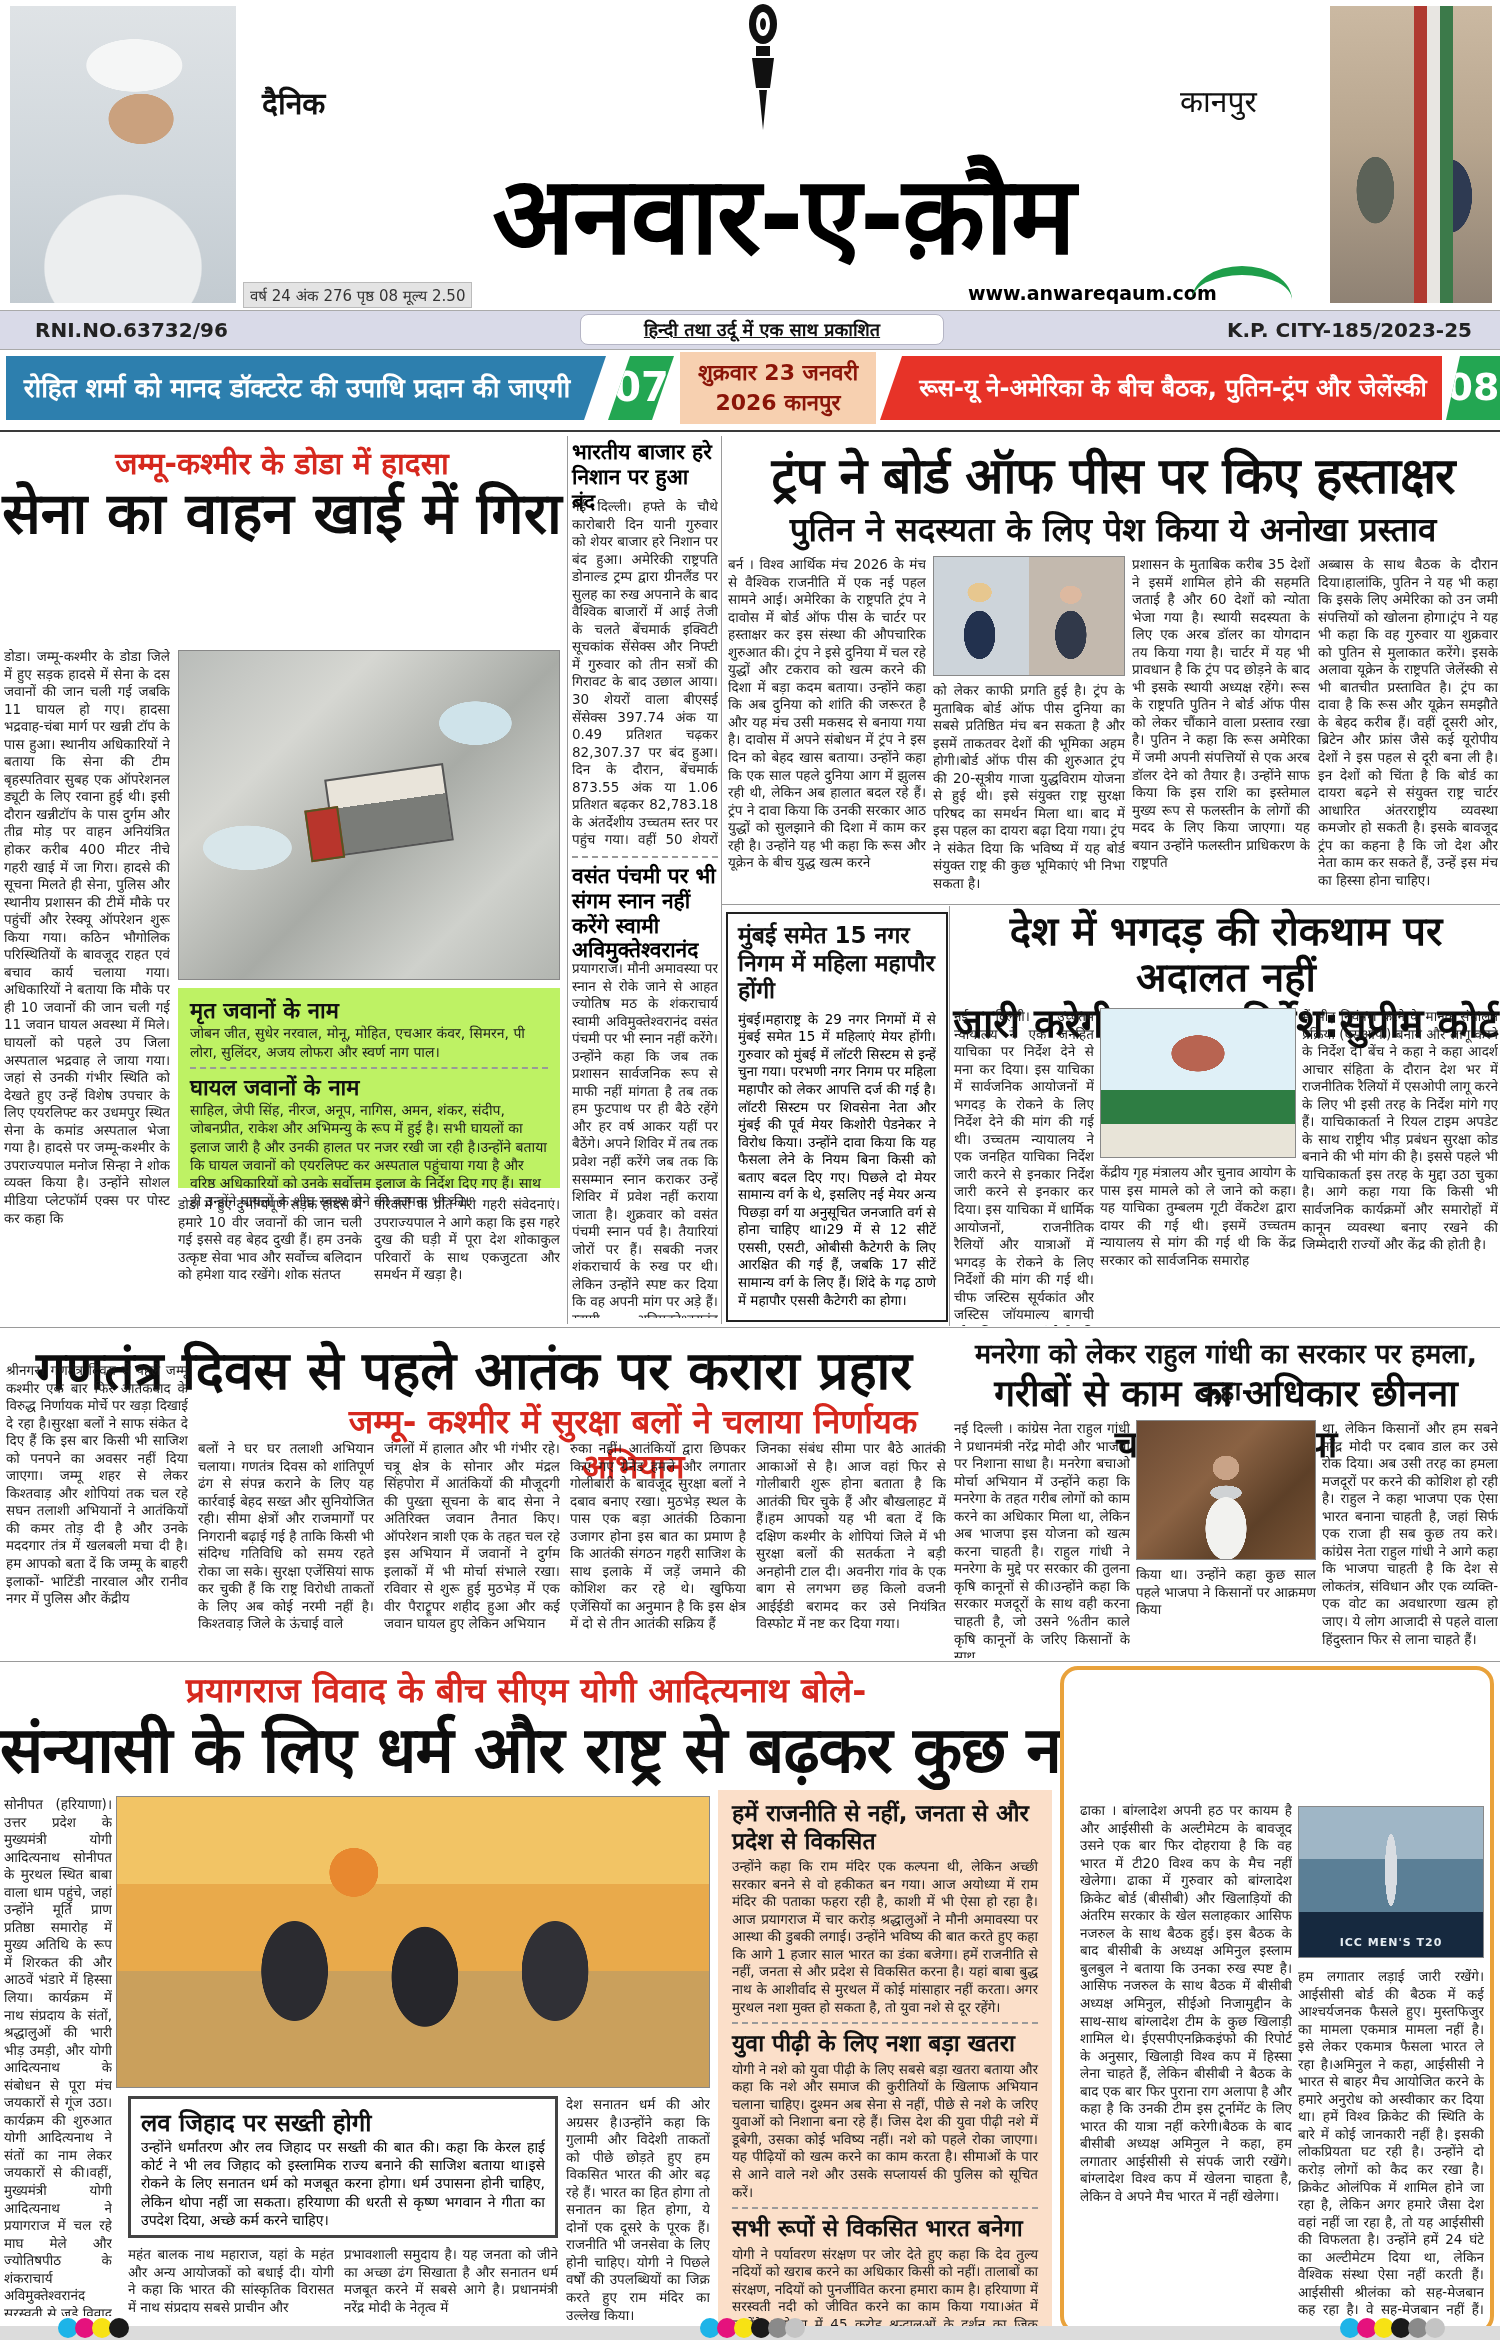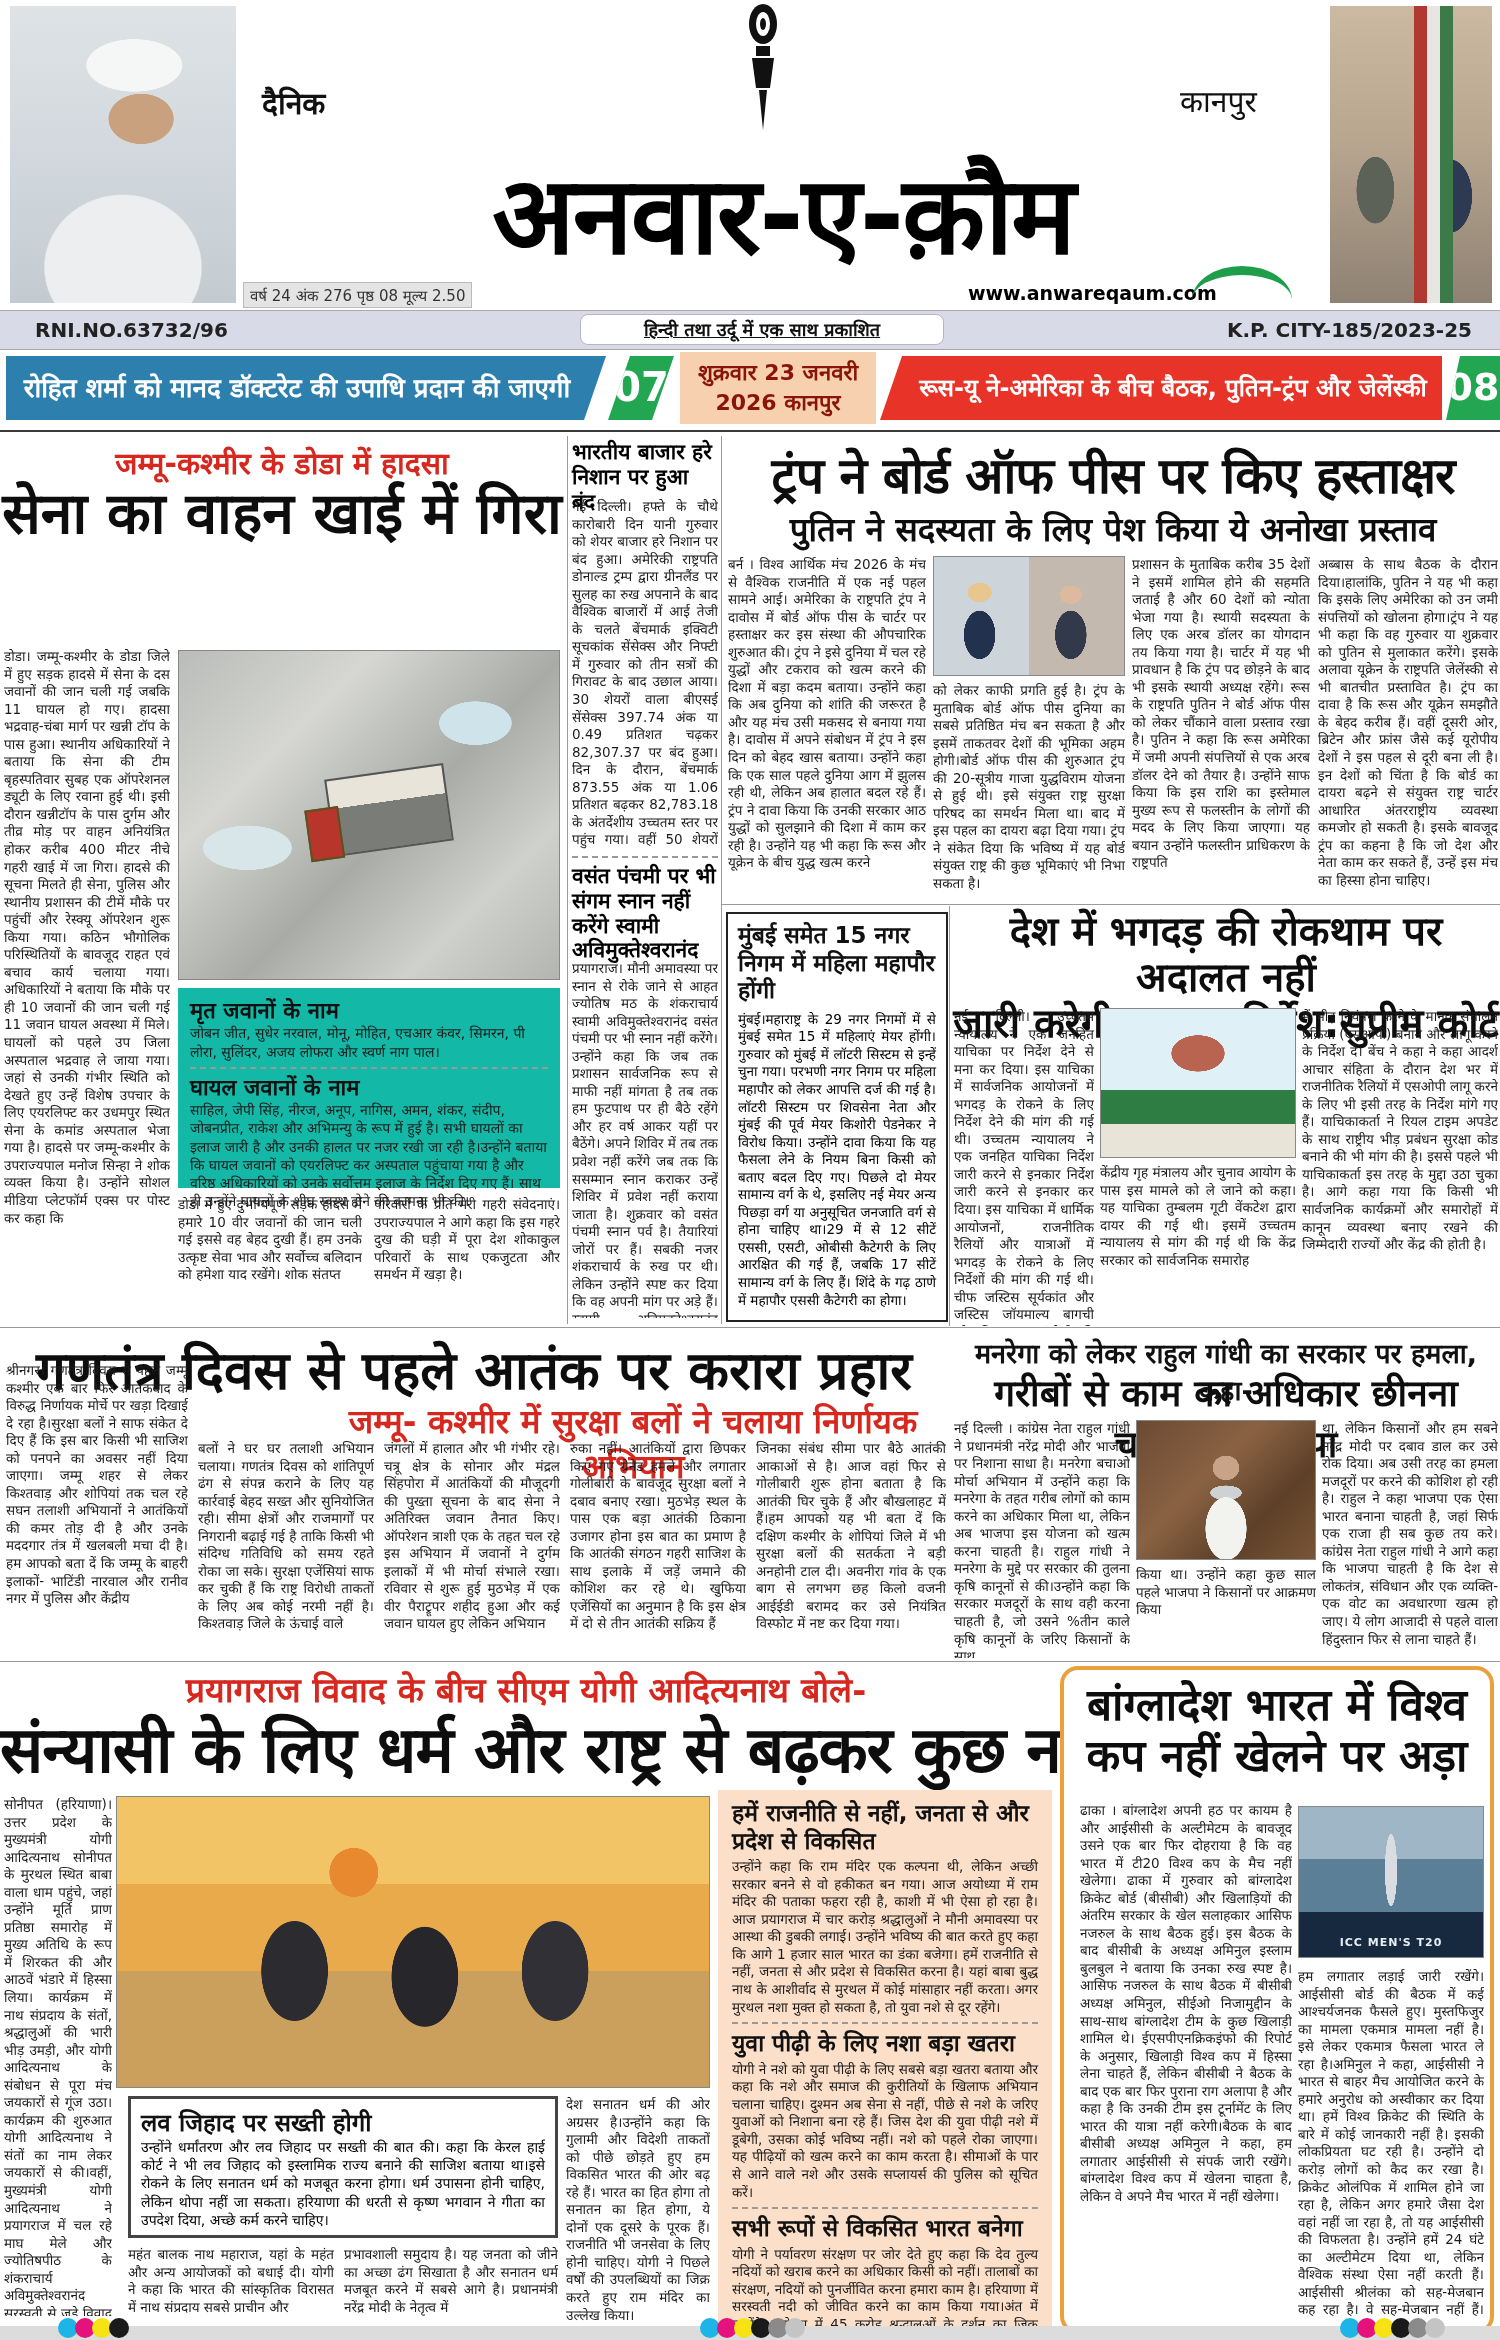--- a/index.html
+++ b/index.html
@@ -56,21 +56,21 @@
   #doda-kicker { left:20px; top:442px; width:524px; font-size:30px; font-weight:700; }
   #doda-h1 { left:0; top:482px; width:564px; font-size:57px; font-weight:700; line-height:1.12; }
   #doda-col-intro { left:4px; top:648px; width:166px; height:660px; }
   #crash-photo { left:178px; top:650px; width:382px; height:330px; border:1px solid #888;
     background:
       radial-gradient(60px 36px at 78% 22%, #cfe3ea 0 60%, rgba(0,0,0,0) 61%),
       radial-gradient(80px 40px at 18% 60%, #d8e6ea 0 55%, rgba(0,0,0,0) 56%),
       linear-gradient(135deg,#b9bcb9 0%,#d6d7d2 28%,#a8aba6 55%,#cfd1cc 78%,#b2b5b0 100%); }
   .truck { position:absolute; left:150px; top:120px; width:120px; height:78px; background:linear-gradient(180deg,#e9e4da 0 38%, #7a7c78 38% 100%); border:2px solid #555; transform:rotate(-8deg); }
   .truck-cab { position:absolute; left:-26px; top:26px; width:34px; height:52px; background:#b8352c; border:2px solid #552; }
-  #doda-names-box { left:178px; top:988px; width:382px; height:200px; background:#14b8a6; padding:10px 12px; }
+  #doda-names-box { left:178px; top:988px; width:382px; height:200px; background:#bef264; padding:10px 12px; }
   .names-title { font-size:22px; font-weight:700; color:#111; line-height:1.2; }
   .names-body { font-size:14px; line-height:1.3; color:#1c1c1c; }
   .dash-div { border-top:2px dashed #999; margin:6px 0; }
   #doda-tail1 { left:178px; top:1196px; width:184px; height:118px; }
   #doda-tail2 { left:374px; top:1196px; width:186px; height:118px; }
 
   
   #market-h { left:572px; top:440px; width:146px; font-size:21px; font-weight:700; line-height:1.18; }
   #market-body { left:572px; top:498px; width:146px; height:352px; }
   #mkt-div { left:572px; top:856px; width:146px; border-top:2px dashed #999; }
@@ -296,24 +296,20 @@
     <div class="peach-b">उन्होंने कहा कि राम मंदिर एक कल्पना थी, लेकिन अच्छी सरकार बनने से वो हकीकत बन गया। आज अयोध्या में राम मंदिर की पताका फहरा रही है, काशी में भी ऐसा हो रहा है। आज प्रयागराज में चार करोड़ श्रद्धालुओं ने मौनी अमावस्या पर आस्था की डुबकी लगाई। उन्होंने भविष्य की बात करते हुए कहा कि आगे 1 हजार साल भारत का डंका बजेगा। हमें राजनीति से नहीं, जनता से और प्रदेश से विकसित करना है। यहां बाबा बुद्ध नाथ के आशीर्वाद से मुरथल में कोई मांसाहार नहीं करता। अगर मुरथल नशा मुक्त हो सकता है, तो युवा नशे से दूर रहेंगे।</div>
     <div class="dash-div"></div>
     <div class="peach-h">युवा पीढ़ी के लिए नशा बड़ा खतरा</div>
     <div class="peach-b">योगी ने नशे को युवा पीढ़ी के लिए सबसे बड़ा खतरा बताया और कहा कि नशे और समाज की कुरीतियों के खिलाफ अभियान चलाना चाहिए। दुश्मन अब सेना से नहीं, पीछे से नशे के जरिए युवाओं को निशाना बना रहे हैं। जिस देश की युवा पीढ़ी नशे में डूबेगी, उसका कोई भविष्य नहीं। नशे को पहले रोका जाएगा। यह पीढ़ियों को खत्म करने का काम करता है। सीमाओं के पार से आने वाले नशे और उसके सप्लायर्स की पुलिस को सूचित करें।</div>
     <div class="dash-div"></div>
     <div class="peach-h">सभी रूपों से विकसित भारत बनेगा</div>
     <div class="peach-b">योगी ने पर्यावरण संरक्षण पर जोर देते हुए कहा कि देव तुल्य नदियों को खराब करने का अधिकार किसी को नहीं। तालाबों का संरक्षण, नदियों को पुनर्जीवित करना हमारा काम है। हरियाणा में सरस्वती नदी को जीवित करने का काम किया गया।अंत में उन्होंने अयोध्या में 45 करोड़ श्रद्धालुओं के दर्शन का जिक्र किया और कहा कि हर मंदिर को धाम में बदलने का दायित्व हमारा है। जो भी विकृति सनातन धर्म को खराब करेगी, उसे मोर्चा खोलकर बाहर किया जाएगा। शताब्दी महोत्सव का आयोजन हमारा लक्ष्य है, सभी रूपों से विकसित भारत बनेगा।</div>
   </div>
 
   <div class="abs" id="bd-box">
-    <div id="bd-h">
-      <div>बांग्लादेश भारत में विश्व</div>
-      <div>कप नहीं खेलने पर अड़ा</div>
-    </div>
     <div class="col just" id="bd-c1">ढाका । बांग्लादेश अपनी हठ पर कायम है और आईसीसी के अल्टीमेटम के बावजूद उसने एक बार फिर दोहराया है कि वह भारत में टी20 विश्व कप के मैच नहीं खेलेगा। ढाका में गुरुवार को बांग्लादेश क्रिकेट बोर्ड (बीसीबी) और खिलाड़ियों की अंतरिम सरकार के खेल सलाहकार आसिफ नजरुल के साथ बैठक हुई। इस बैठक के बाद बीसीबी के अध्यक्ष अमिनुल इस्लाम बुलबुल ने बताया कि उनका रुख स्पष्ट है। आसिफ नजरुल के साथ बैठक में बीसीबी अध्यक्ष अमिनुल, सीईओ निजामुद्दीन के साथ-साथ बांग्लादेश टीम के कुछ खिलाड़ी शामिल थे। ईएसपीएनक्रिकइंफो की रिपोर्ट के अनुसार, खिलाड़ी विश्व कप में हिस्सा लेना चाहते हैं, लेकिन बीसीबी ने बैठक के बाद एक बार फिर पुराना राग अलापा है और कहा है कि उनकी टीम इस टूर्नामेंट के लिए भारत की यात्रा नहीं करेगी।बैठक के बाद बीसीबी अध्यक्ष अमिनुल ने कहा, हम लगातार आईसीसी से संपर्क जारी रखेंगे। बांग्लादेश विश्व कप में खेलना चाहता है, लेकिन वे अपने मैच भारत में नहीं खेलेगा।</div>
     <div class="ph" id="bd-photo">
       <div id="bd-photo-label">ICC MEN'S T20</div>
     </div>
     <div class="col just" id="bd-c2">हम लगातार लड़ाई जारी रखेंगे। आईसीसी बोर्ड की बैठक में कई आश्चर्यजनक फैसले हुए। मुस्तफिजुर का मामला एकमात्र मामला नहीं है। इसे लेकर एकमात्र फैसला भारत ले रहा है।अमिनुल ने कहा, आईसीसी ने भारत से बाहर मैच आयोजित करने के हमारे अनुरोध को अस्वीकार कर दिया था। हमें विश्व क्रिकेट की स्थिति के बारे में कोई जानकारी नहीं है। इसकी लोकप्रियता घट रही है। उन्होंने दो करोड़ लोगों को कैद कर रखा है। क्रिकेट ओलंपिक में शामिल होने जा रहा है, लेकिन अगर हमारे जैसा देश वहां नहीं जा रहा है, तो यह आईसीसी की विफलता है। उन्होंने हमें 24 घंटे का अल्टीमेटम दिया था, लेकिन वैश्विक संस्था ऐसा नहीं करती हैं। आईसीसी श्रीलंका को सह-मेजबान कह रहा है। वे सह-मेजबान नहीं हैं। यह एक हाइब्रिड मॉडल है।</div>
   </div>
 
   <div class="abs vline" id="v1"></div>
   <div class="abs vline" id="v2"></div>
   <div class="abs vline" id="v3"></div>

